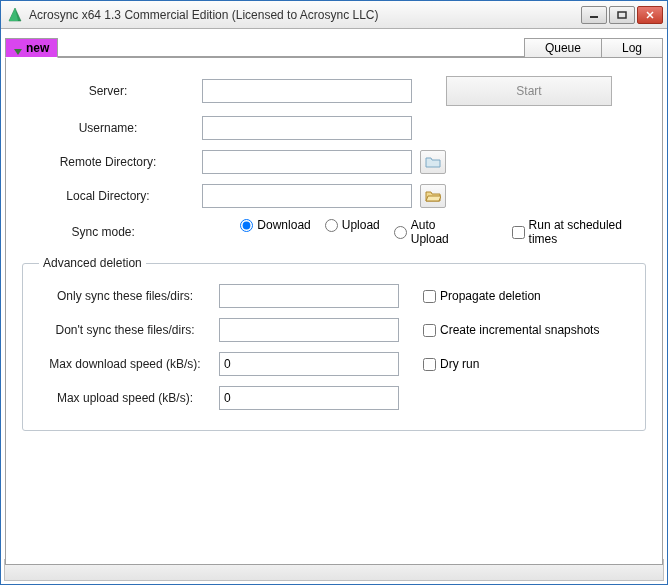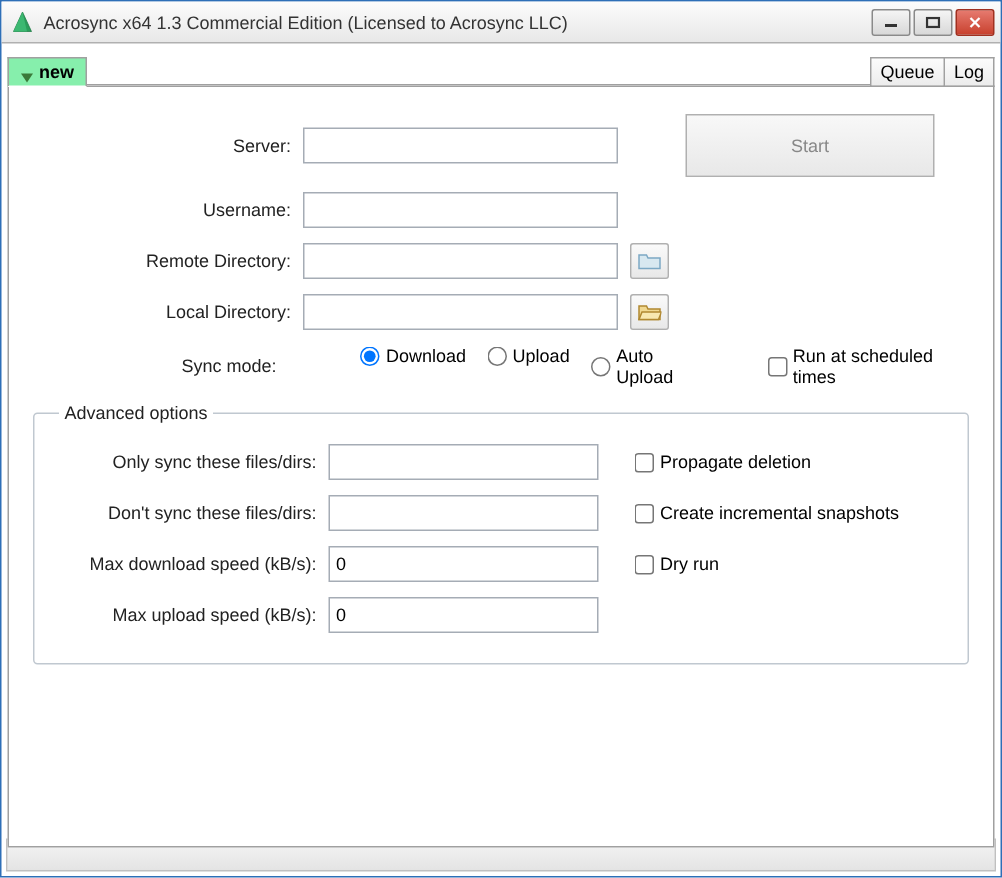--- a/index.html
+++ b/index.html
@@ -44,42 +44,42 @@
     padding: 4px;
   }
   .tabbar {
     display: flex;
     align-items: flex-end;
     height: 24px;
   }
   .tab {
     border: 1px solid #a0a0a0;
     border-bottom: 1px solid #fff;
-    background: #86efac;
+    background: #d946ef;
     padding: 2px 8px;
     display: flex; align-items: flex-end;
     font-weight: bold;
     font-size: 12px;
     margin-bottom: -1px;
     position: relative;
     z-index: 2;
     cursor: pointer;
   }
   .tab .tri {
     width: 0; height: 0;
     border-left: 4px solid transparent;
     border-right: 4px solid transparent;
     border-top: 6px solid #3a7a3a;
     margin-right: 4px;
   }
   .tabbar .spacer { flex: 1; border-bottom: 1px solid #a0a0a0; height: 1px; align-self: flex-end; }
   .tabbar .side-btn {
     border: 1px solid #a0a0a0;
     background: linear-gradient(to bottom, #fcfcfc, #ececec);
-    padding: 2px 6px;
+    padding: 2px 20px;
     font-size: 12px;
     cursor: pointer;
     align-self: flex-end;
     margin-bottom: -1px;
     position: relative;
     z-index: 2;
   }
   .tabbar .side-btn + .side-btn { border-left: none; }
 
   .panel {
@@ -92,40 +92,40 @@
     height: 508px;
   }
 
   .form-row {
     display: flex;
     align-items: center;
     margin-bottom: 10px;
   }
   .form-row .label {
     width: 180px;
-    text-align: right;
+    text-align: center;
     padding-right: 8px;
     color: #222;
   }
   .text-input {
     height: 24px;
     border: 1px solid #a5acb5;
     background: #fff;
     padding: 2px 4px;
     font-family: inherit;
     font-size: 12px;
   }
   .w-main { width: 210px; }
   .w-short { width: 85px; }
   .w-med { width: 180px; }
 
   .start-btn {
-    margin-left: 45px;
+    margin-left: 34px;
     width: 166px;
-    height: 42px;
+    height: 30px;
     border: 1px solid #b0b0b0;
     background: linear-gradient(to bottom, #f8f8f8, #e8e8e8);
     color: #888;
     cursor: pointer;
     font-family: inherit;
     font-size: 12px;
   }
 
   .icon-btn {
     width: 26px; height: 24px;
@@ -269,21 +269,21 @@
           <span>Auto Upload</span>
         </label>
       </div>
       <label class="check-item" style="margin-left:48px">
         <input type="checkbox" style="">
         <span>Run at scheduled times</span>
       </label>
     </div>
 
     <fieldset class="adv">
-      <legend>Advanced options</legend>
+      <legend>Advanced deletion</legend>
 
 
       <div class="form-row">
         <span class="label">Only sync these files/dirs:</span>
         <input class="text-input w-med" value="" style="">
         <label class="check-item right-check">
           <input type="checkbox" style="">
           <span>Propagate deletion</span>
         </label>
       </div>

